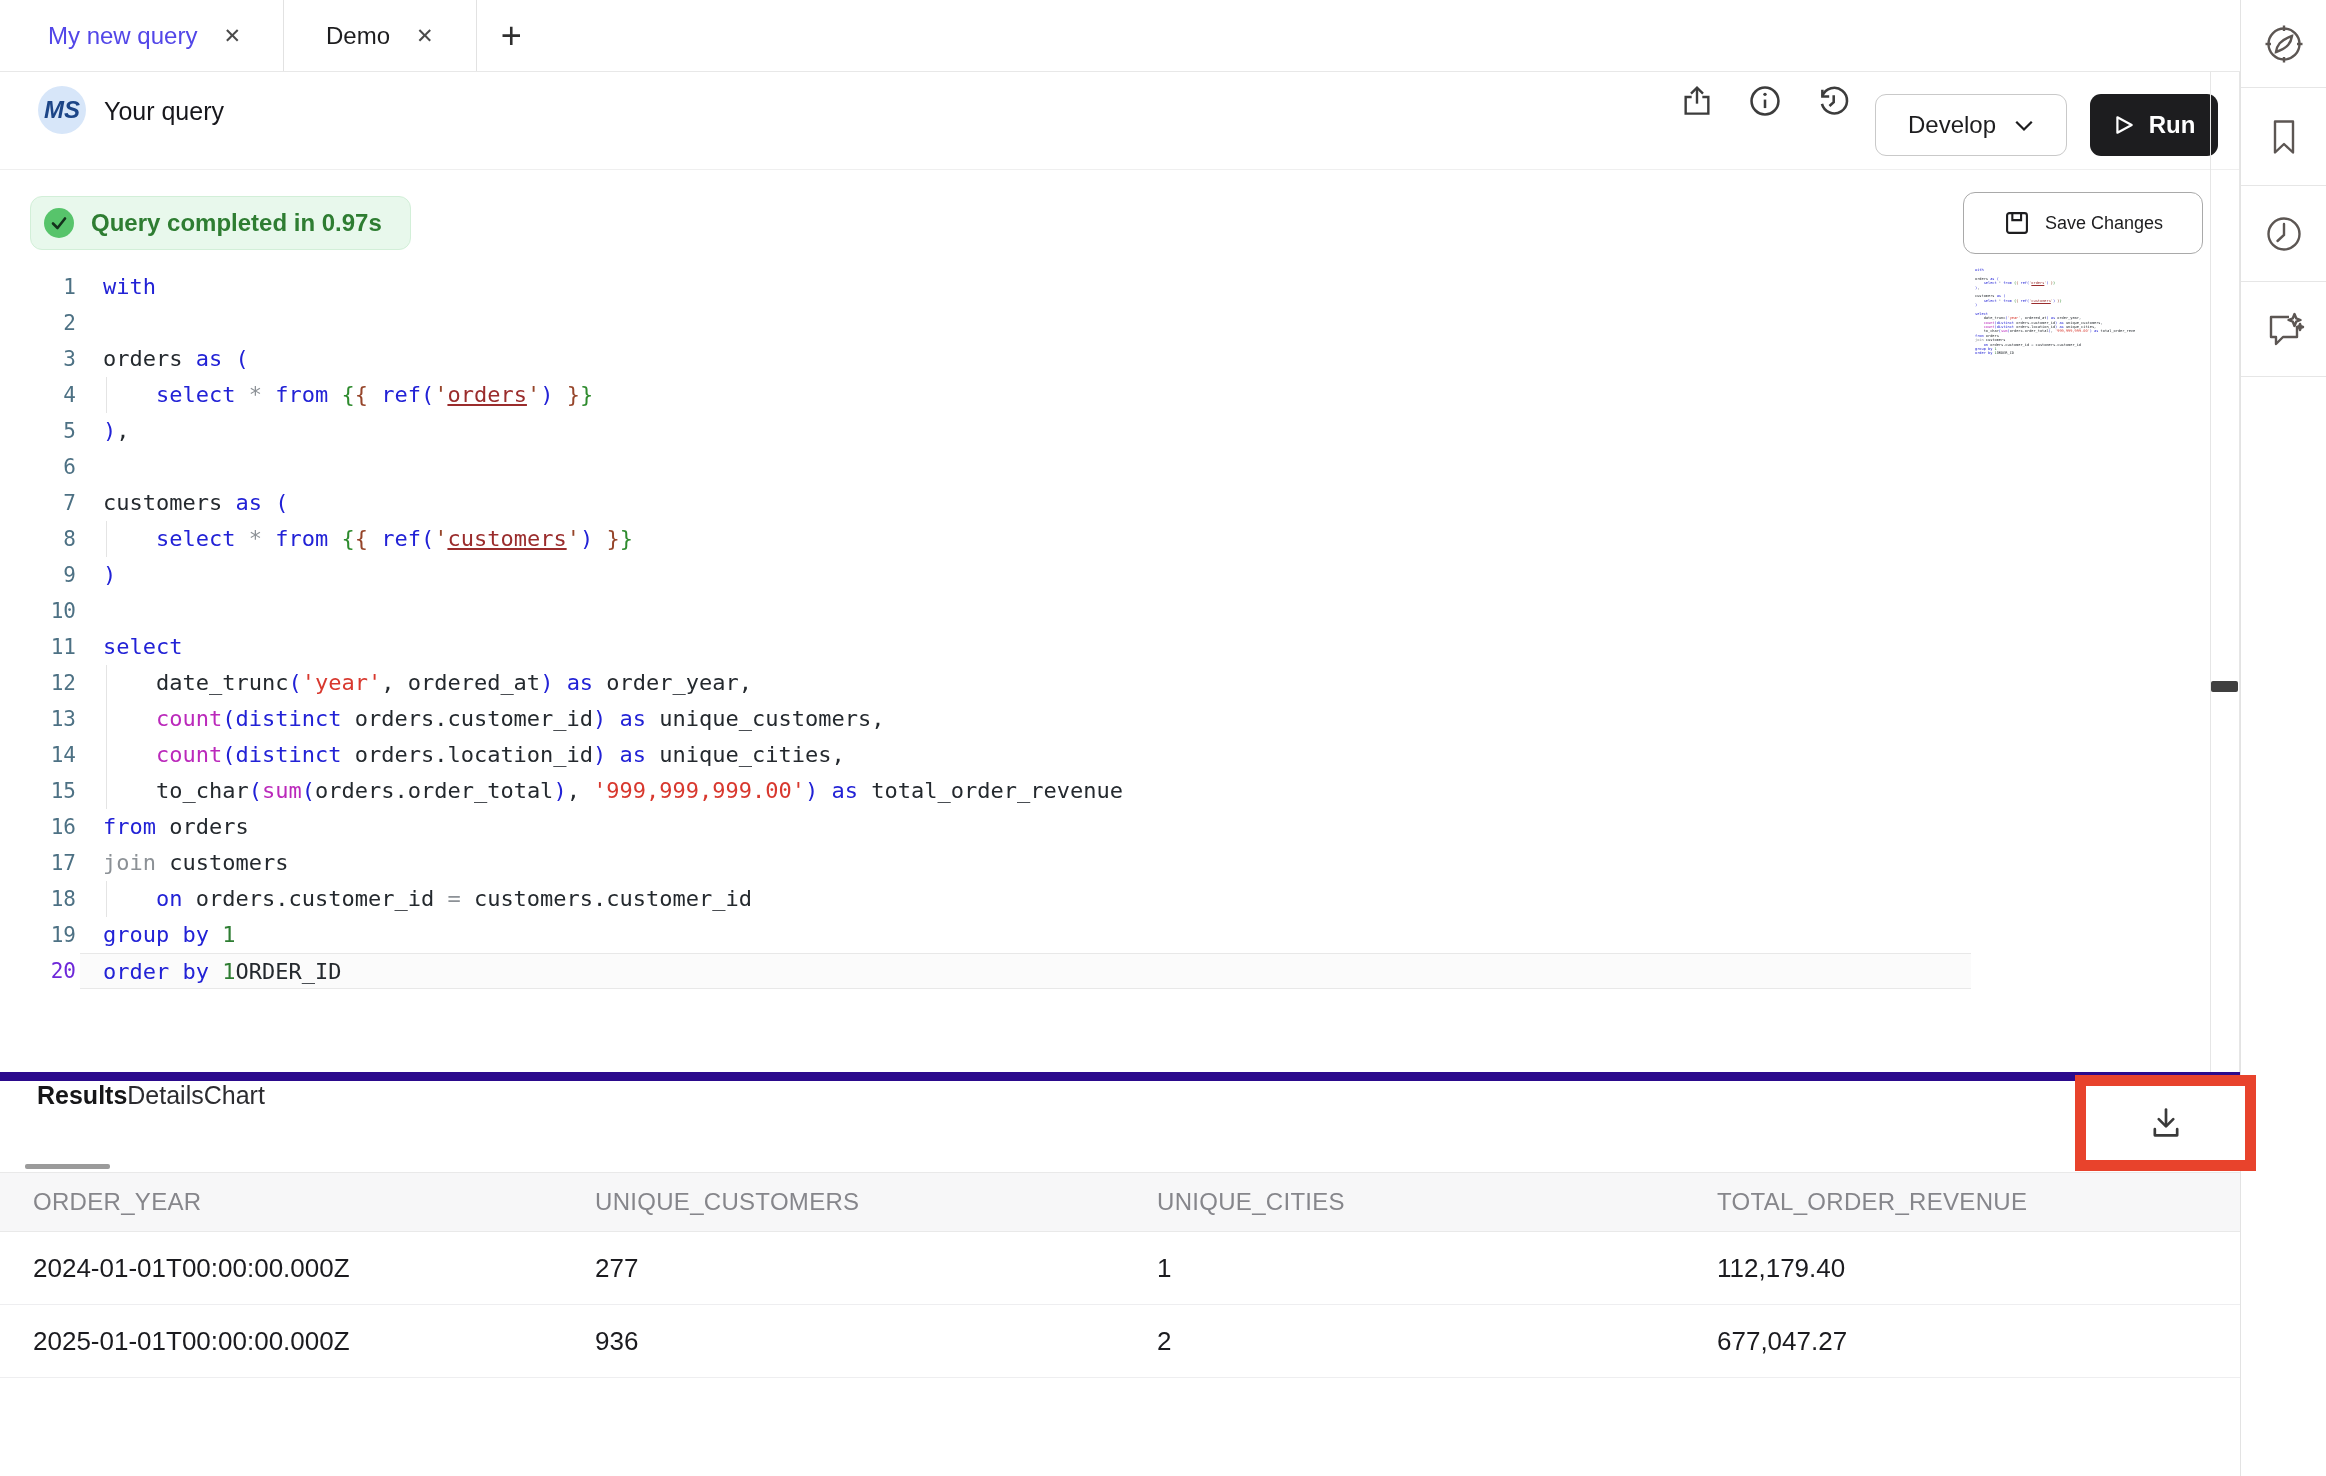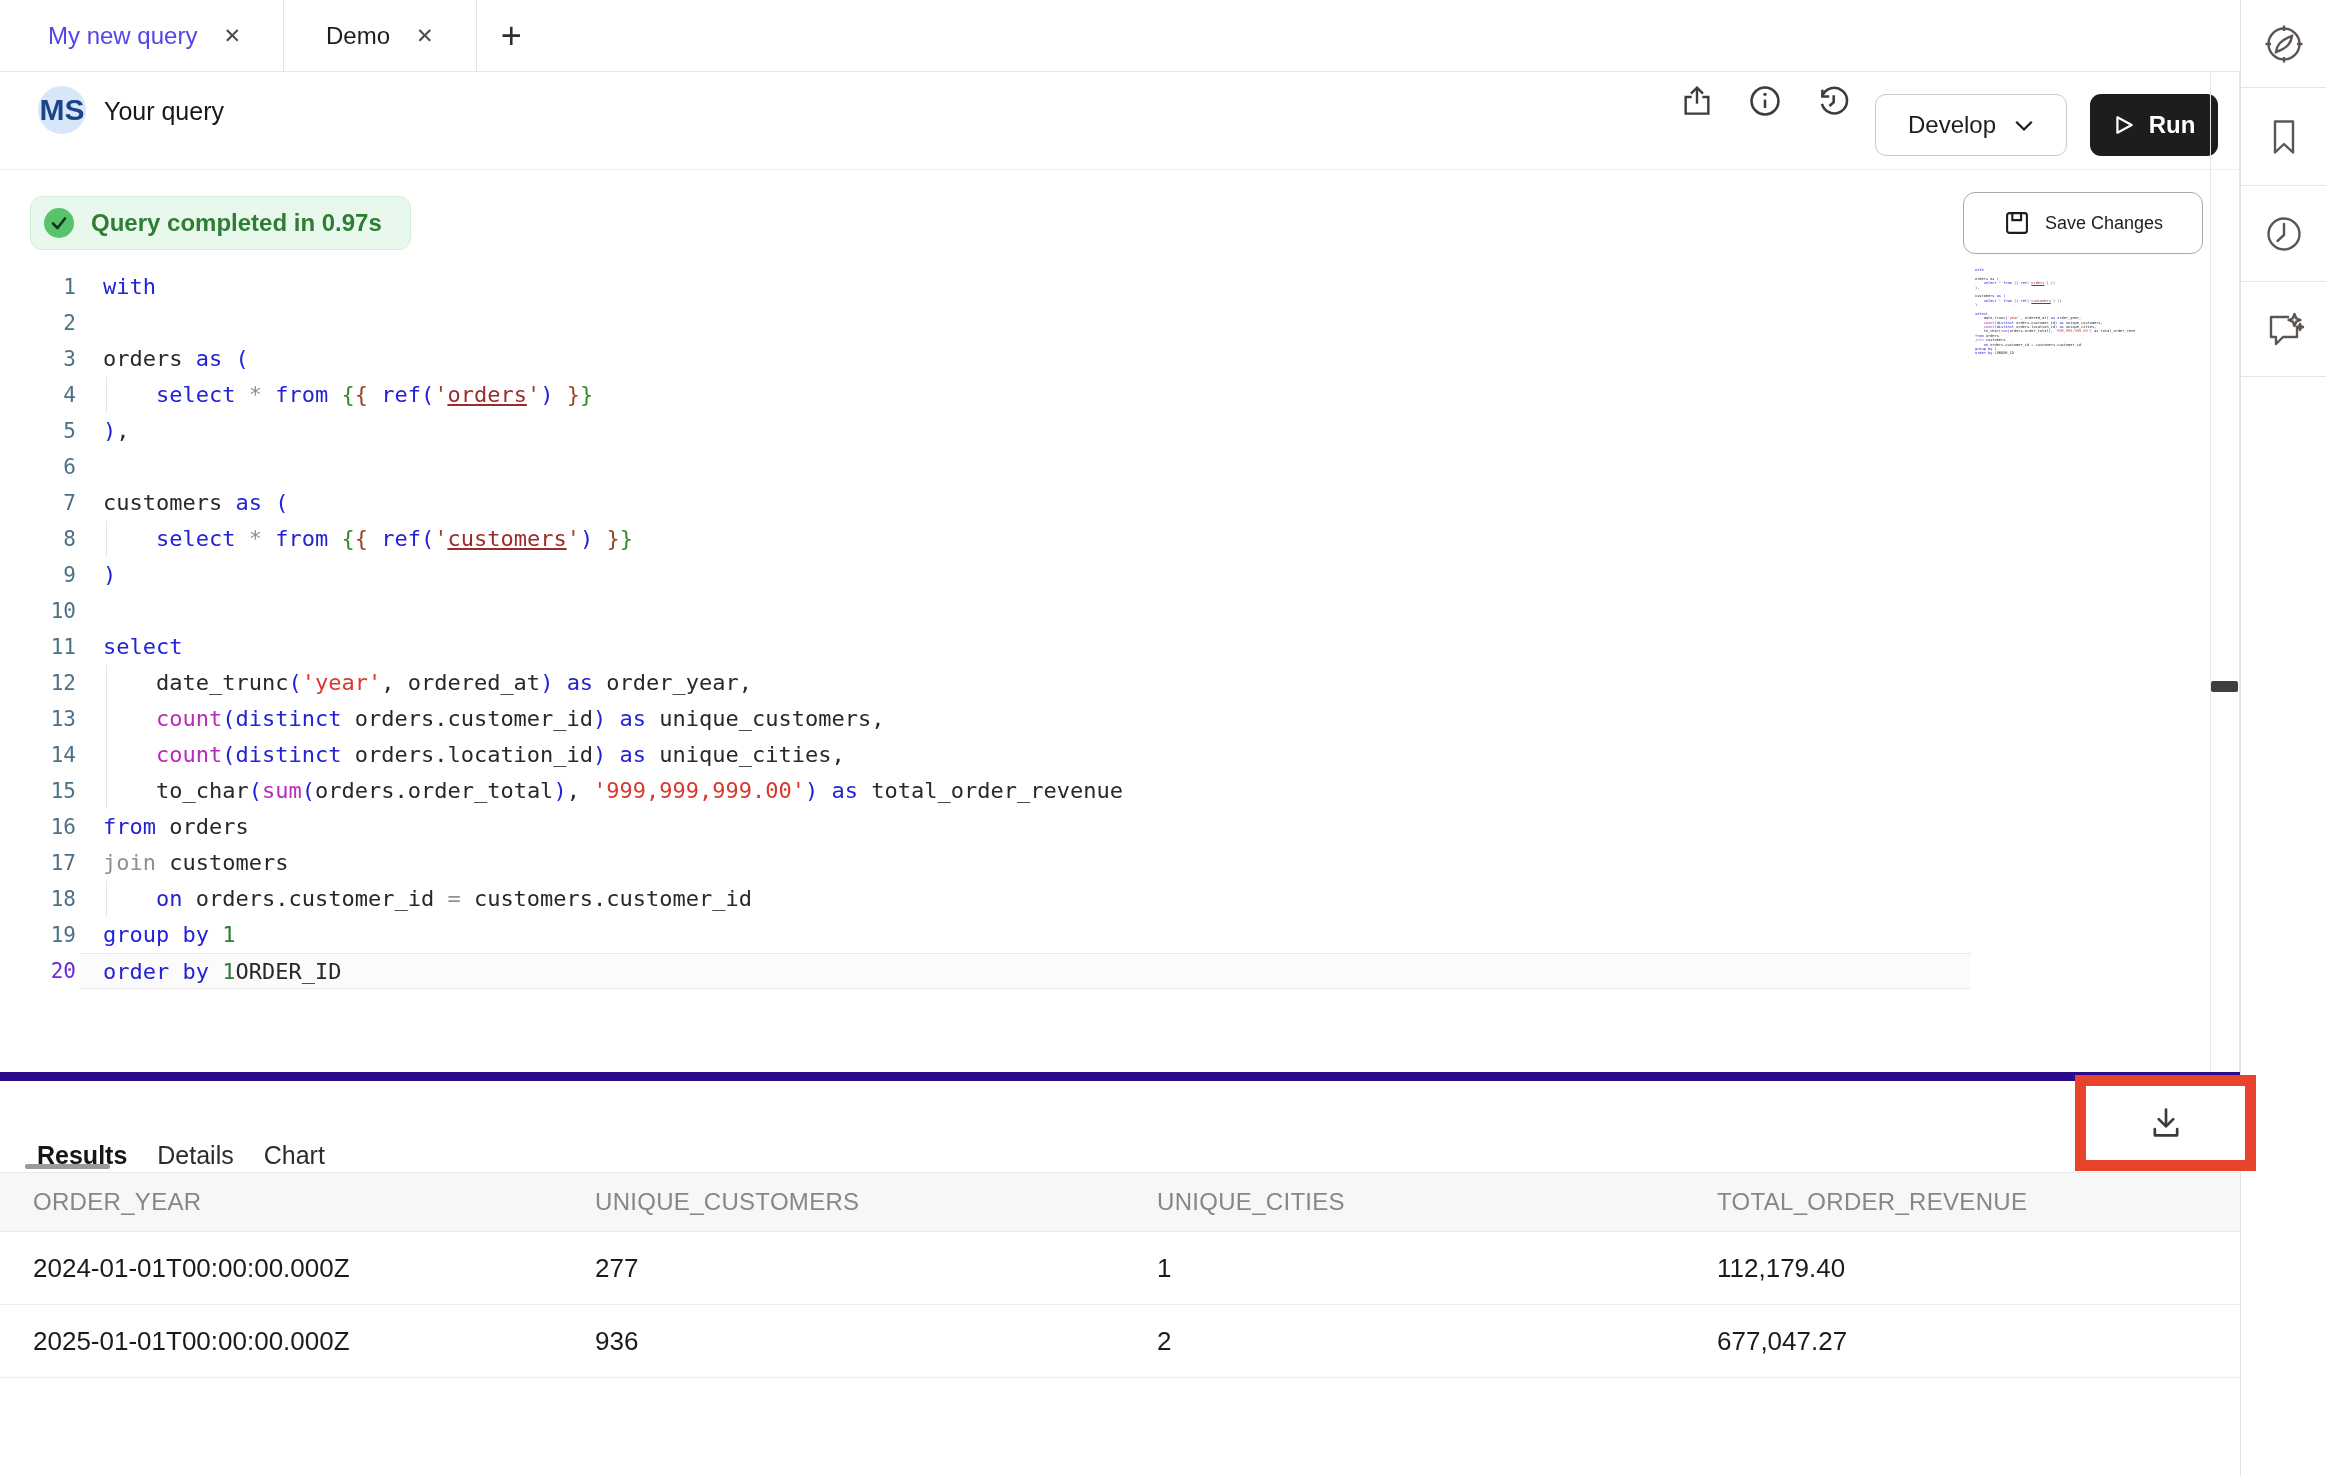--- a/index.html
+++ b/index.html
@@ -10,21 +10,21 @@
   
   .tabbar { position:absolute; left:0; top:0; width:2240px; height:72px; border-bottom:1px solid #e8e8e8; display:flex; align-items:stretch; background:#fff; }
   .tab { display:flex; align-items:center; gap:26px; padding:0 42px; border-right:1px solid #e2e2e2; cursor:pointer; }
   .tab-label { font-size:24px; color:#1d1d1f; }
   .tab.active .tab-label { color:#5246e8;margin-left:6px; }
   .tab-close { font-size:21px; color:#4b4b4b; line-height:1; }
   .newtab { display:flex; align-items:center; padding:0 24px; font-size:36px; color:#2f2f2f; cursor:pointer; }
 
   
   .toolbar { position:absolute; left:0; top:72px; width:2240px; height:98px; border-bottom:1px solid #efefef; display:flex; align-items:center; }
-  .avatar { position:absolute; left:38px; top:14px; width:48px; height:48px; border-radius:50%; background:#d7e6f9; color:#1c4587; font-weight:bold; font-size:30px; display:flex; align-items:center; justify-content:center; }
+  .avatar { position:absolute; left:38px; top:14px; width:48px; height:48px; border-radius:50%; background:#d7e6f9; color:#1c4587; font-weight:bold; font-size:24px; display:flex; align-items:center; justify-content:center;font-style:italic; }
   .q-title { position:absolute; left:104px; top:25px; font-size:25px; color:#17171c; }
   .tool-icons { position:absolute; left:1678px; top:10px; display:flex; gap:30px; align-items:center; }
   .icon-btn { width:38px; height:38px; display:flex; align-items:center; justify-content:center; cursor:pointer; }
   .develop-btn { position:absolute; left:1875px; top:22px; height:62px; width:192px; border:1.5px solid #c9c9c9; border-radius:11px; background:#fff; display:flex; align-items:center; justify-content:center; gap:18px; font-size:24px; color:#1d1d1f; cursor:pointer; }
   .run-btn { position:absolute; left:2090px; top:22px; height:62px; width:128px; background:#1d1d1f; border-radius:11px; display:flex; align-items:center; justify-content:center; gap:14px; color:#fff; font-size:24px; font-weight:600; cursor:pointer; }
 
   
   .success-pill { position:absolute; left:30px; top:196px; height:54px; padding:0 28px 0 12px; background:#e8f8ec; border:1px solid #d2efd8; border-radius:12px; display:flex; align-items:center; gap:16px; }
   .success-pill span { font-size:24px; font-weight:600; color:#2e7d32; }
   .save-btn { position:absolute; left:1963px; top:192px; height:62px; width:240px; border:1.5px solid #a9a9a9; border-radius:12px; background:#fff; display:flex; align-items:center; justify-content:center; gap:14px; font-size:18px; color:#1d1d1f; cursor:pointer; }
@@ -47,21 +47,21 @@
   .mini-line { height:4.4px; line-height:4.4px; font-size:3.6px; white-space:pre; }
 
   .scroll-gutter-left { position:absolute; left:2210px; top:72px; height:1000px; border-left:1px solid #e6e6e6; }
   .scroll-gutter-right { position:absolute; left:2239px; top:72px; height:1000px; border-left:1px solid #e6e6e6; }
   .scroll-thumb { position:absolute; left:2211px; top:681px; width:27px; height:11px; background:#3f3f3f; border-radius:2px; cursor:grab; }
 
   
   .pane-divider { position:absolute; left:0; top:1072px; width:2240px; height:9px; background:#2b0a8c; cursor:row-resize; }
 
   
-  .rtabs { position:absolute; left:0; top:1081px; width:2240px; height:89px; display:flex; align-items:flex-end; gap:30px; padding-left:37px; background:#fff; }
+  .rtabs { position:absolute; left:0; top:1081px; width:2240px; height:89px; display:flex; align-items:flex-start; padding-left:37px; background:#fff; }
   .rtab { font-size:25px; color:#2c2c30; cursor:pointer; }
   .rtab.active { font-weight:700; color:#161618; }
   .rtab-underline { position:absolute; left:25px; top:1164px; width:85px; height:5px; background:#9b9b9b; border-radius:2px; }
 
   .red-annotation { position:absolute; left:2075px; top:1075px; width:181px; height:96px; border:11px solid #e8432c; background:#fff; z-index:5; display:flex; align-items:center; justify-content:center; }
   .dl-btn { width:44px; height:44px; display:flex; align-items:center; justify-content:center; cursor:pointer; }
 
   .results-table { position:absolute; left:0; top:1172px; width:2242px; }
   .thead { display:grid; grid-template-columns:562px 562px 560px auto; height:60px; align-items:center; padding-left:33px; background:#f7f7f8; border-top:1px solid #e9e9e9; border-bottom:1px solid #e9e9e9; }
   .th { font-size:24px; color:#86868b; letter-spacing:0.3px; }

